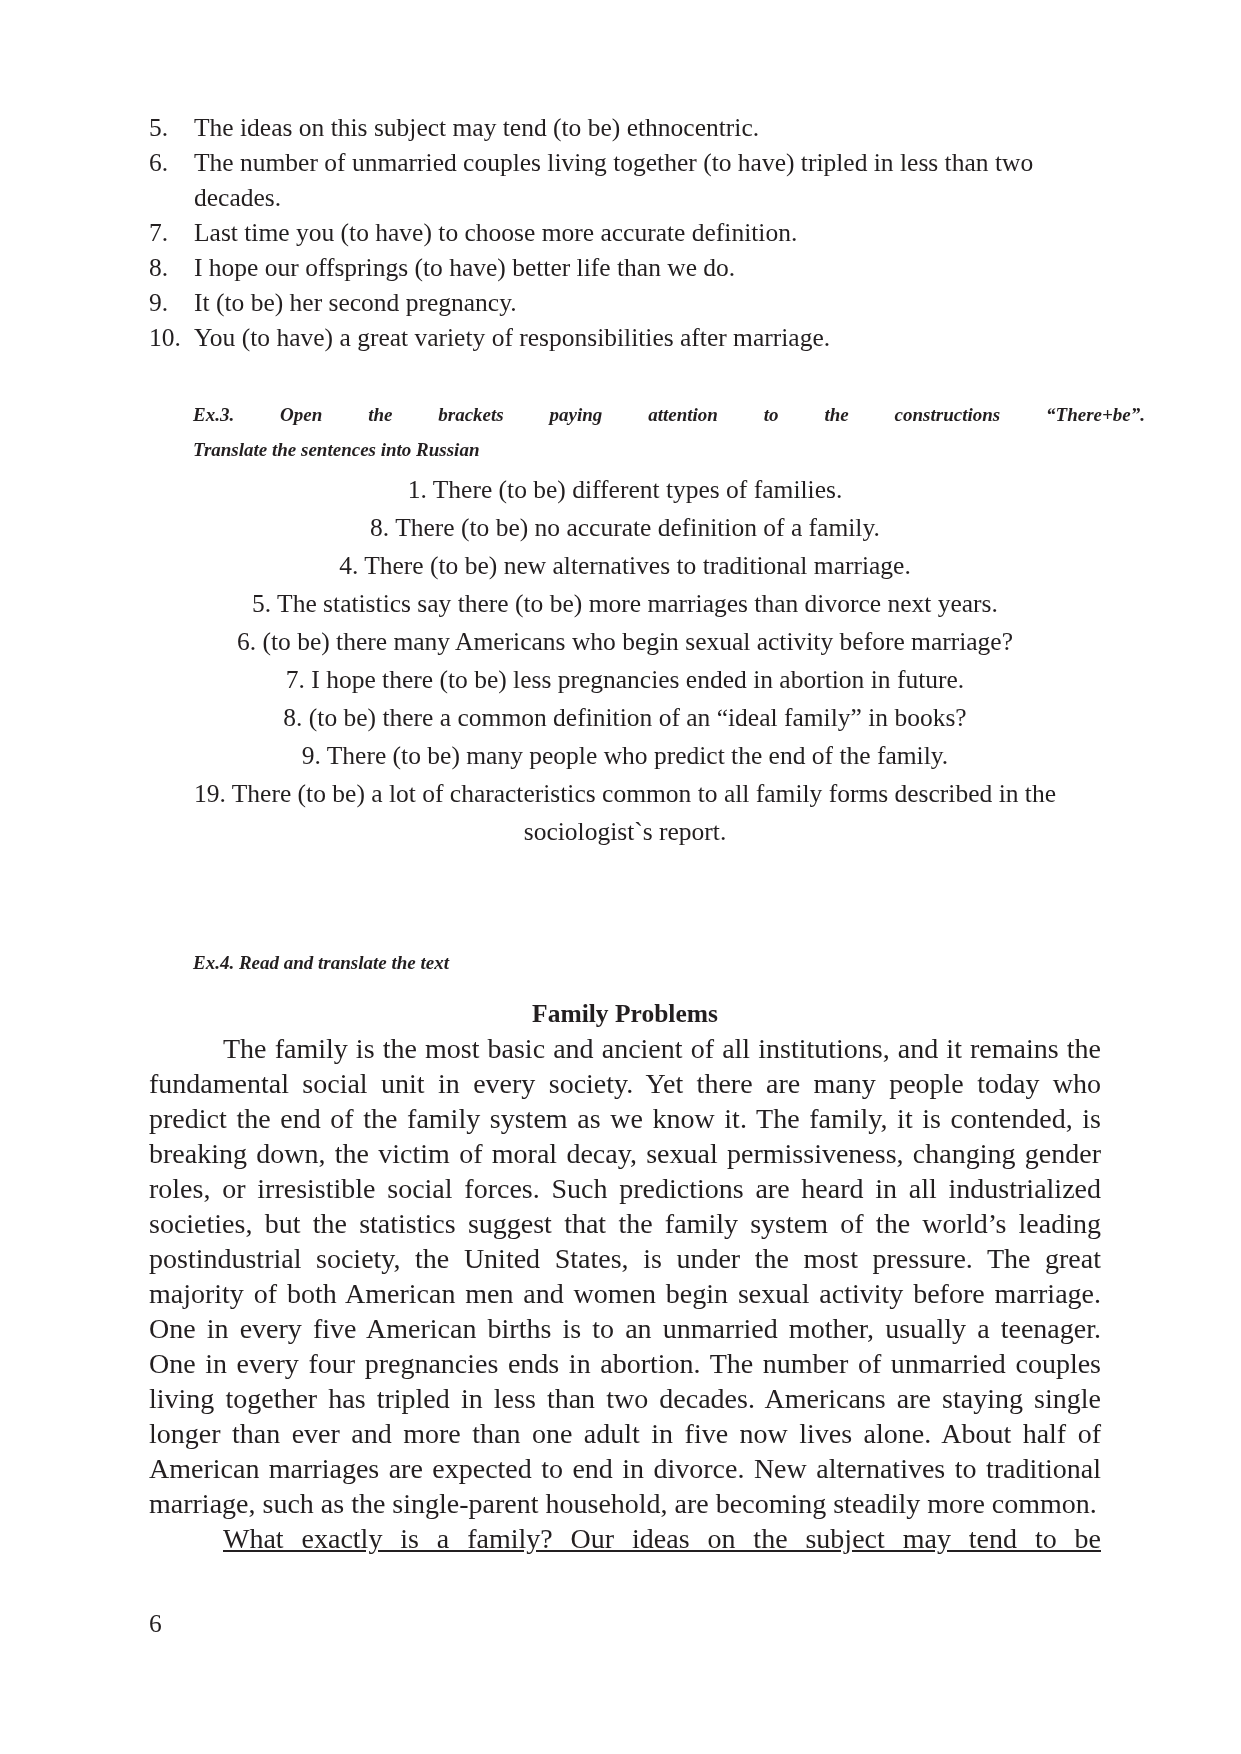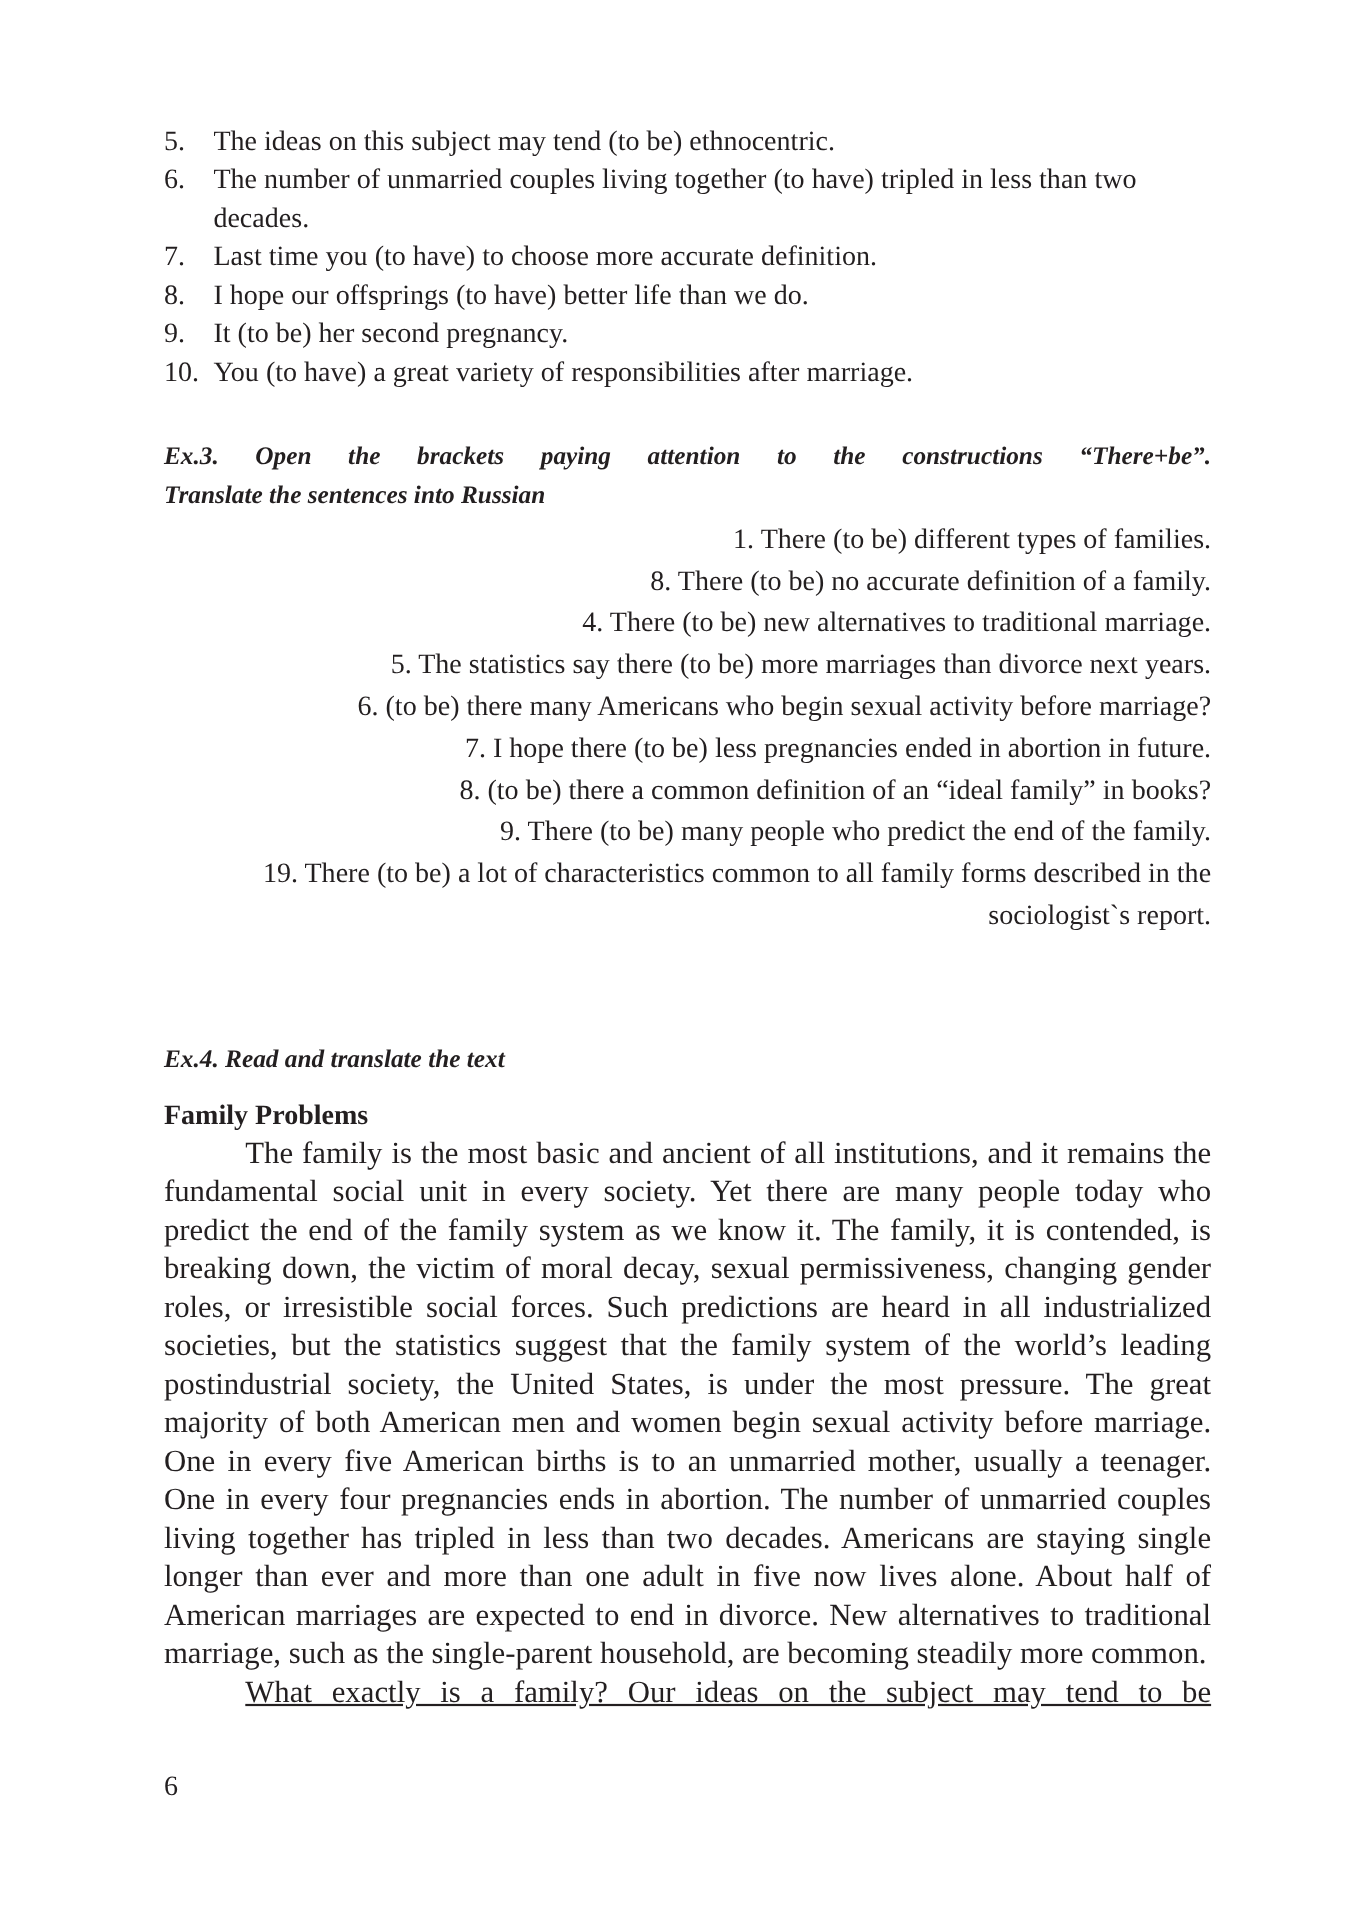--- a/index.html
+++ b/index.html
@@ -4,27 +4,27 @@
 <style>
   html, body { margin: 0; padding: 0; background: #ffffff; }
   body { width: 1241px; height: 1754px; position: relative; overflow: hidden;
          font-family: "Liberation Serif", "DejaVu Serif", serif; color: #231f20; }
   .page { position: absolute; left: 149px; top: 0; width: 952px; }
   .abs { position: absolute; left: 0; width: 952px; }
   .list1 { top: 110px; font-size: 25.5px; line-height: 35px; }
   .list1 .item { display: flex; }
   .list1 .num { width: 45px; flex: none; }
   .list1 .txt { flex: 1; }
-  .ex-head { font-weight: bold; font-style: italic; font-size: 23px; line-height: 35px; text-align: justify; text-align-last: left; }
+  .ex-head { font-weight: bold; font-style: italic; font-size: 19px; line-height: 35px; text-align: justify; text-align-last: left; margin-left: 44px; }
   .ex3 { top: 397px; }
   .ex3 .first { text-align: justify; text-align-last: justify; display:block; }
   .list2 { top: 471px; font-size: 25.5px; line-height: 38px; }
-  .list2 .item { text-align: right; }
+  .list2 .item { text-align: center; }
   .ex4 { top: 945px; }
-  .title { top: 996px; text-align: left; font-weight: bold; font-size: 25.5px; line-height: 35px; }
+  .title { top: 996px; text-align: center; font-weight: bold; font-size: 25.5px; line-height: 35px; }
   .para { top: 1031px; font-size: 28px; line-height: 35px; text-align: justify; }
   .para p { margin: 0; text-indent: 74px; }
   .para p.last { text-align-last: justify; text-decoration: underline; }
   .pagenum { position: absolute; left: 149px; top: 1606px; font-size: 25.5px; line-height: 35px; }
 </style>
 </head>
 <body>
 
 <div class="page">
 

